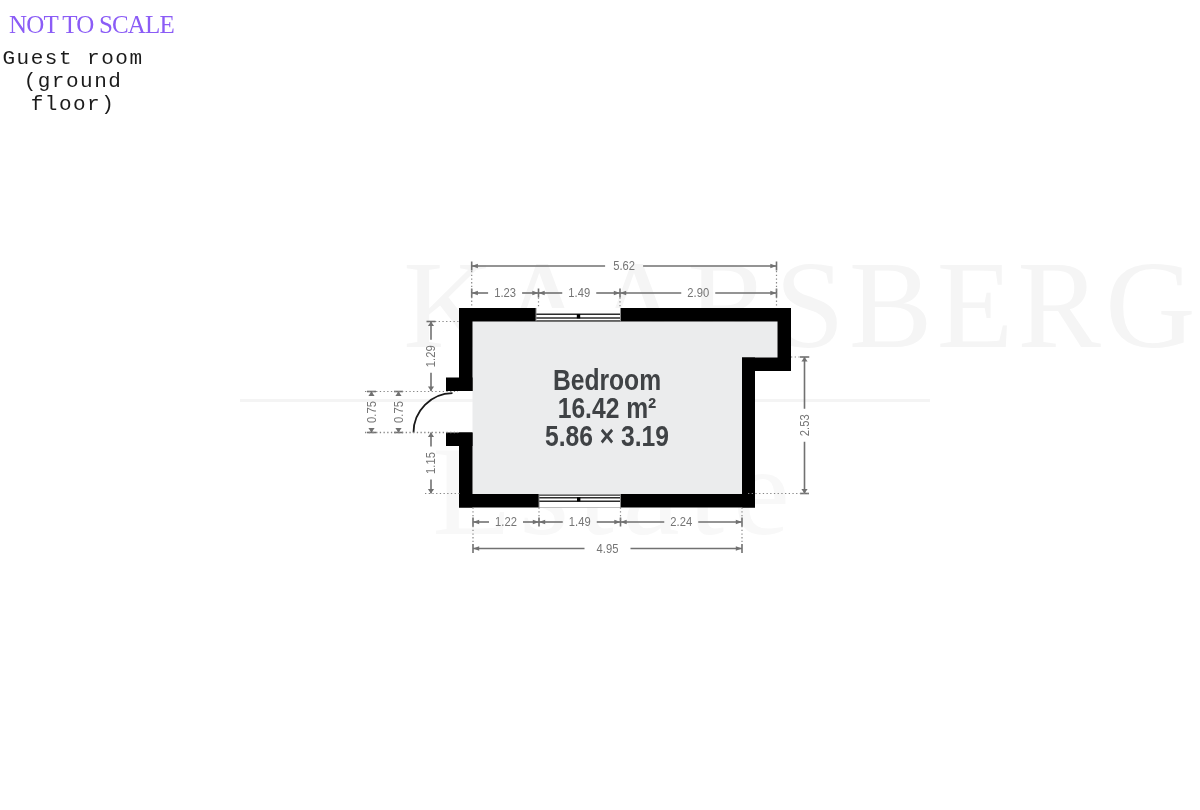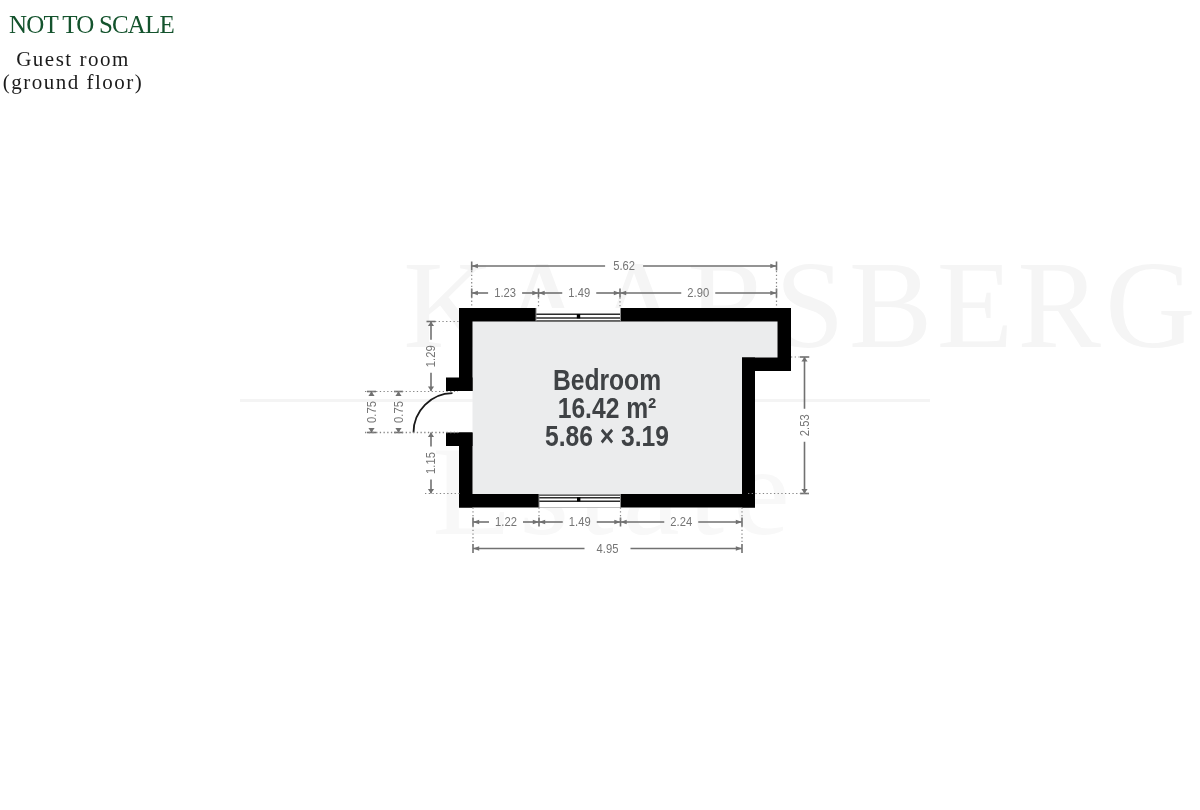--- a/index.html
+++ b/index.html
@@ -9,23 +9,23 @@
 </style>
 </head>
 <body>
 
 <div class="serif" style="position:absolute;left:0;top:234px;width:1200px;text-align:right;font-size:125px;color:#f5f5f5;letter-spacing:4.4px;white-space:nowrap;">KAARSBERG</div>
 
 <div style="position:absolute;left:240px;top:399px;width:690px;height:3px;background:#f4f4f4;"></div>
 
 <div class="serif" style="position:absolute;left:0;top:418px;width:1200px;padding-left:31px;box-sizing:border-box;text-align:center;font-size:128px;color:#f8f8f8;letter-spacing:9px;white-space:nowrap;">Estate</div>
 
-<div class="serif" style="position:absolute;left:9px;top:11px;font-size:25px;letter-spacing:-0.85px;color:#14532d;text-align:right;">NOT TO SCALE</div>
-
-<div class="serif" style="position:absolute;left:2px;top:48px;width:142px;text-align:center;font-size:21px;letter-spacing:1.5px;line-height:22.8px;color:#1b1b1b;">Guest room<br>(ground floor)</div>
+<div class="serif" style="position:absolute;left:9px;top:11px;font-size:25px;letter-spacing:-0.85px;color:#8b5cf6;text-align:right;">NOT TO SCALE</div>
+
+<div class="serif" style="position:absolute;left:2px;top:48px;width:142px;text-align:center;font-size:21px;letter-spacing:1.5px;line-height:22.8px;color:#1b1b1b;font-family:Liberation Mono, monospace;">Guest room<br>(ground floor)</div>
 
 <svg width="1200" height="810" viewBox="0 0 1200 810" style="position:absolute;left:0;top:0;" fill="none" stroke="none">
 
   <g>
     <polygon points="472.5,321.5 777.5,321.5 777.5,357.5 742,357.5 742,494 472.5,494" fill="#ebeced"></polygon>
   </g>
 
   <g>
       <rect x="459" y="308" width="332" height="13.5" fill="#000"></rect>
     </g>

